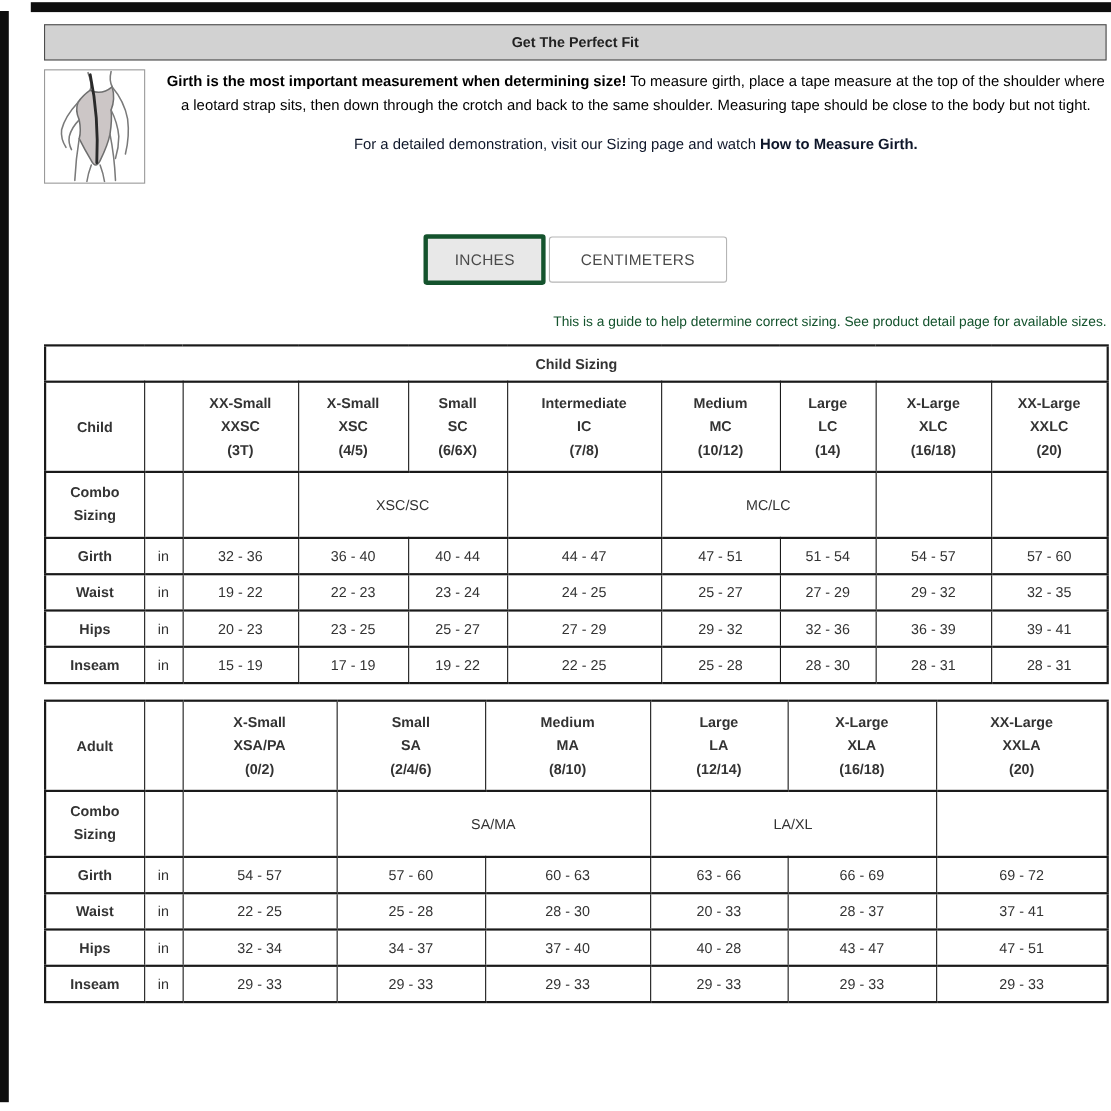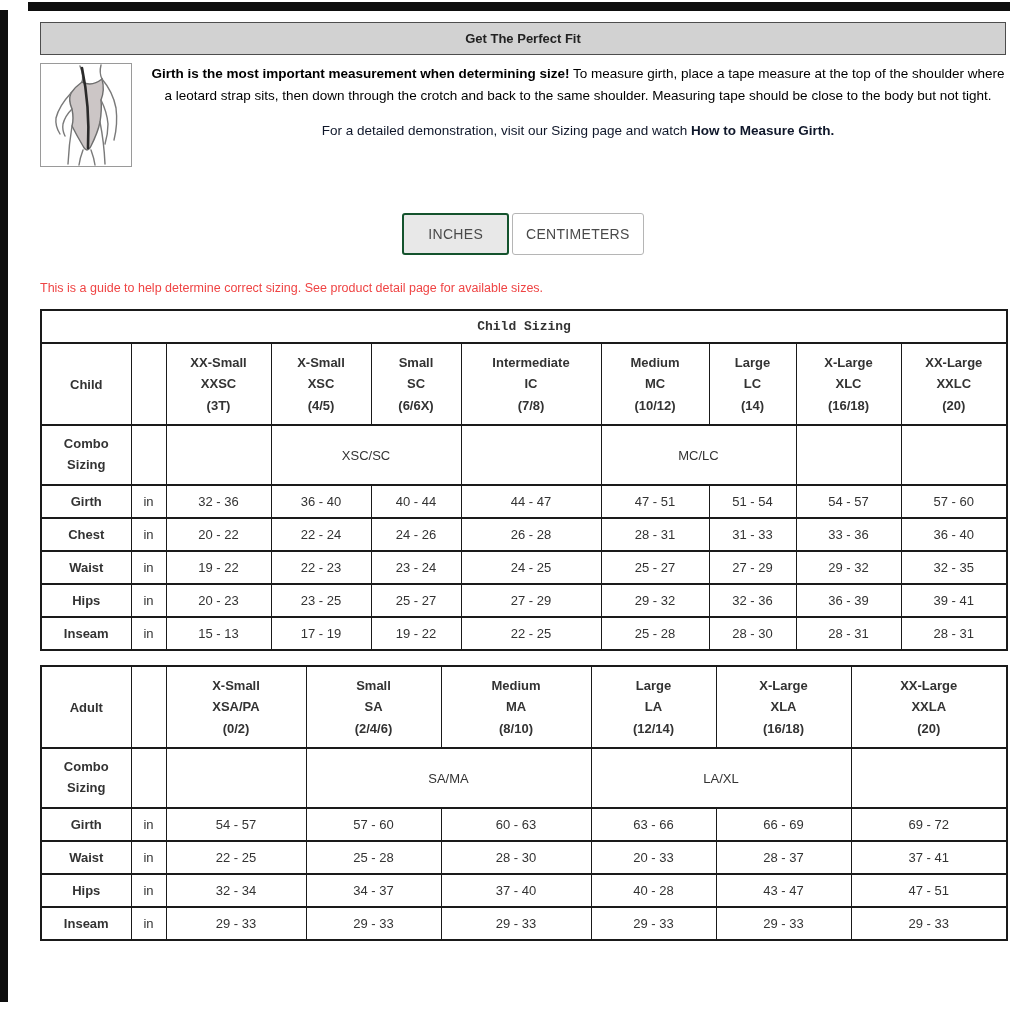--- a/index.html
+++ b/index.html
@@ -16,31 +16,31 @@
   .illus-box { width:92px; height:104px; border:1px solid #9a9a9a; background:#fff; flex:0 0 auto; }
   .intro-right { flex:1 1 auto; padding-left:18px; }
   .intro-text { text-align:center; font-size:13.5px; line-height:1.6; color:#000000; }
   .intro-text .lead { font-weight:700; }
   .demo-line { text-align:center; font-size:13.5px; color:#0f172a; margin-top:17px; }
   .demo-line .demo-bold { font-weight:700; }
 
   .unit-buttons { text-align:center; margin-top:46px; }
   .btn { display:inline-block; font-family:"Liberation Sans", sans-serif; font-size:14px; color:#4a4a4a;
     padding:11px 24px; cursor:pointer; border-radius:3px; letter-spacing:0.3px; }
-  .btn-active { background:#e8e8e8; border:2px solid #14532d; margin-right:3px; }
-  .btn-plain { background:#ffffff; border:1px solid #b5b5b5; padding:12px 13px; }
-
-  .guide-note { text-align:left; font-size:12.5px; color:#ef4444; margin-top:26px; }
+  .btn-active { background:#e8e8e8; border:4px solid #14532d; margin-right:3px; }
+  .btn-plain { background:#ffffff; border:1px solid #b5b5b5; padding:12px 28px; }
+
+  .guide-note { text-align:right; font-size:12.5px; color:#14532d; margin-top:26px; }
 
   table.size-table { border-collapse:collapse; table-layout:fixed; width:966px; margin-top:14px;
     border:2px solid #1a1a1a; }
   table.size-table td { border-top:2px solid #1a1a1a; border-bottom:2px solid #1a1a1a;
     border-left:1px solid #1a1a1a; border-right:1px solid #1a1a1a;
     font-size:13px; color:#333; text-align:center; vertical-align:middle; background:#fff; padding:8px 3px; }
-  td.tbl-title { background:#d2d2d2; font-weight:700; color:#222; padding:7px 0;font-family:Liberation Mono, monospace; }
+  td.tbl-title { background:#d2d2d2; font-weight:700; color:#222; padding:7px 0; }
   td.hdr { font-weight:700; white-space:pre-line; line-height:1.65; padding:9px 3px; color:#2e2e2e; }
   td.rowlab { font-weight:700; text-align:left; padding-left:9px; color:#2e2e2e; }
   td.combo { white-space:pre-line; line-height:1.6; padding:7px 3px; }
   td.bl2 { border-left-width:2px; }
   td.bl3 { border-left-width:3px; }
   .mt-adult { margin-top:20px; }
 
   svg .ln { fill:none; stroke:#7a7a7a; stroke-width:1.4; stroke-linecap:round; }
   svg .leo { fill:#ccc6c6; stroke:#6f6f6f; stroke-width:1.4; }
   svg .girth { fill:none; stroke:#2a2a2a; stroke-width:2.6; stroke-linecap:round; }
@@ -153,32 +153,20 @@
         <td>32 - 36</td>
         <td class="bl2">36 - 40</td>
         <td>40 - 44</td>
         <td class="bl2">44 - 47</td>
         <td class="bl2">47 - 51</td>
         <td>51 - 54</td>
         <td class="bl2">54 - 57</td>
         <td class="bl2">57 - 60</td>
       </tr>
       <tr>
-        <td class="rowlab">Chest</td>
-        <td>in</td>
-        <td>20 - 22</td>
-        <td class="bl2">22 - 24</td>
-        <td>24 - 26</td>
-        <td class="bl2">26 - 28</td>
-        <td class="bl2">28 - 31</td>
-        <td>31 - 33</td>
-        <td class="bl2">33 - 36</td>
-        <td class="bl2">36 - 40</td>
-      </tr>
-      <tr>
         <td class="rowlab">Waist</td>
         <td>in</td>
         <td>19 - 22</td>
         <td class="bl2">22 - 23</td>
         <td>23 - 24</td>
         <td class="bl2">24 - 25</td>
         <td class="bl2">25 - 27</td>
         <td>27 - 29</td>
         <td class="bl2">29 - 32</td>
         <td class="bl2">32 - 35</td>
@@ -191,21 +179,21 @@
         <td>25 - 27</td>
         <td class="bl2">27 - 29</td>
         <td class="bl2">29 - 32</td>
         <td>32 - 36</td>
         <td class="bl2">36 - 39</td>
         <td class="bl2">39 - 41</td>
       </tr>
       <tr>
         <td class="rowlab">Inseam</td>
         <td>in</td>
-        <td>15 - 13</td>
+        <td>15 - 19</td>
         <td class="bl2">17 - 19</td>
         <td>19 - 22</td>
         <td class="bl2">22 - 25</td>
         <td class="bl2">25 - 28</td>
         <td>28 - 30</td>
         <td class="bl2">28 - 31</td>
         <td class="bl2">28 - 31</td>
       </tr>
     </tbody>
       </table>

